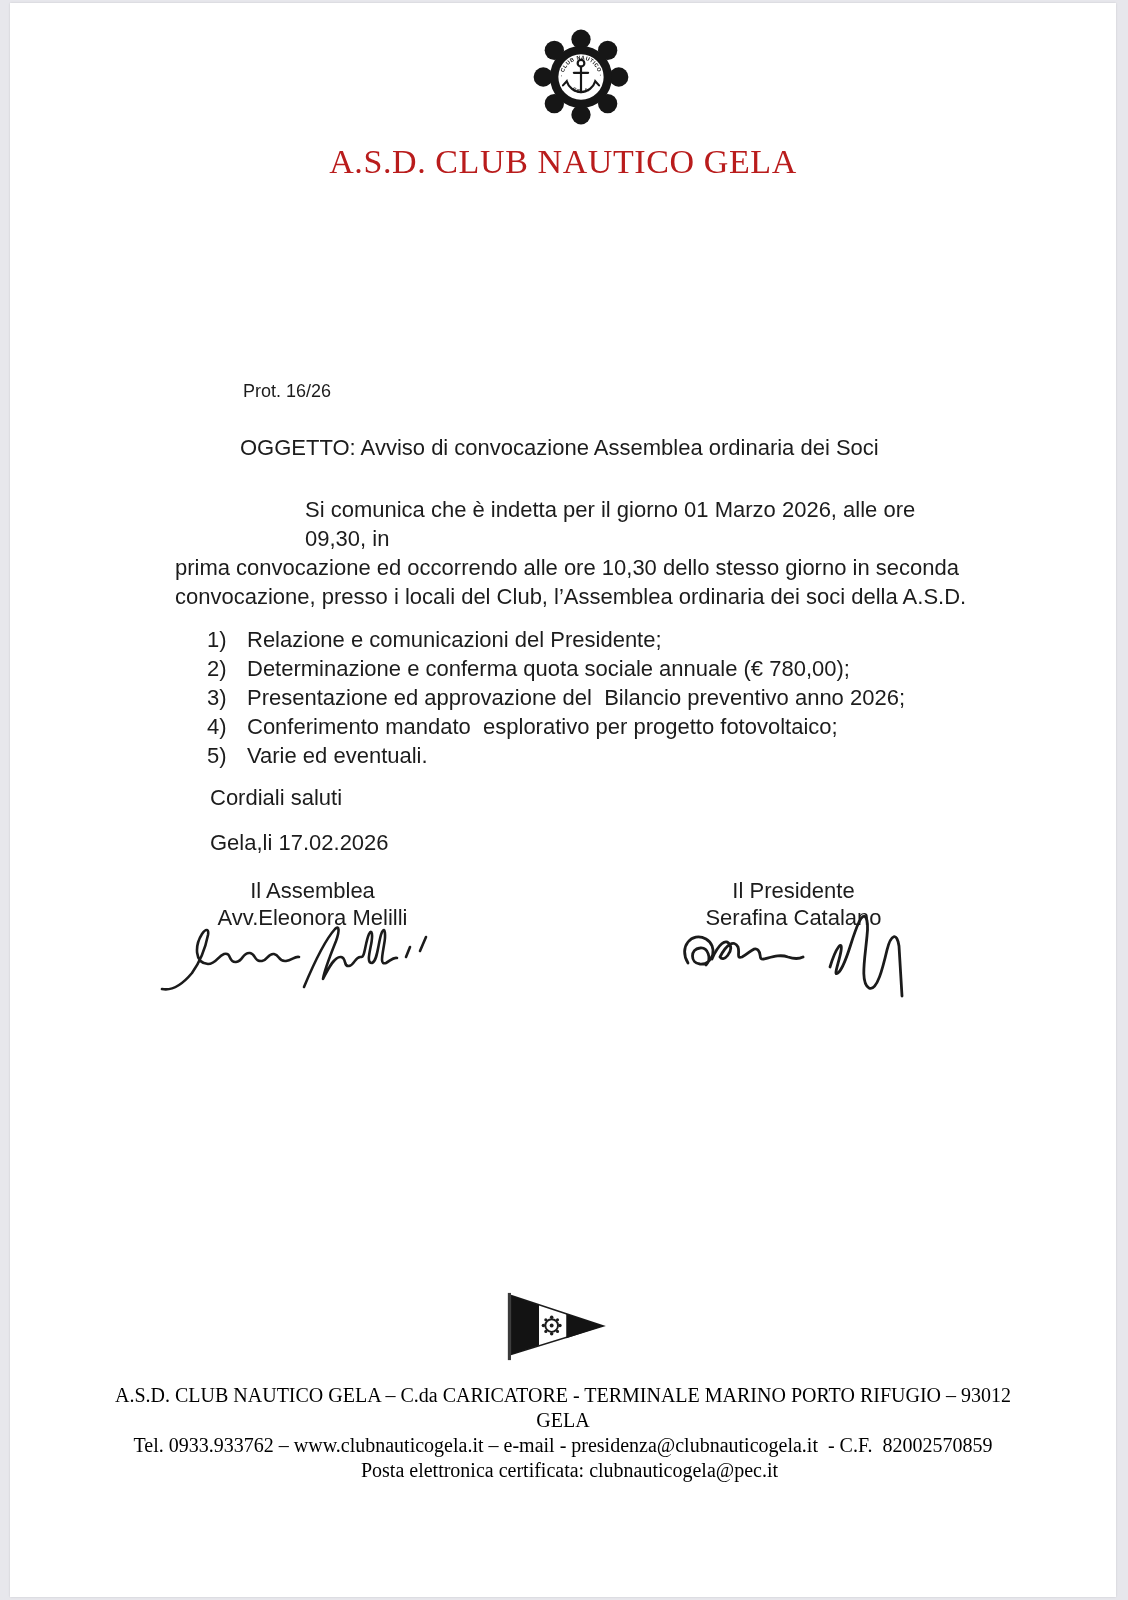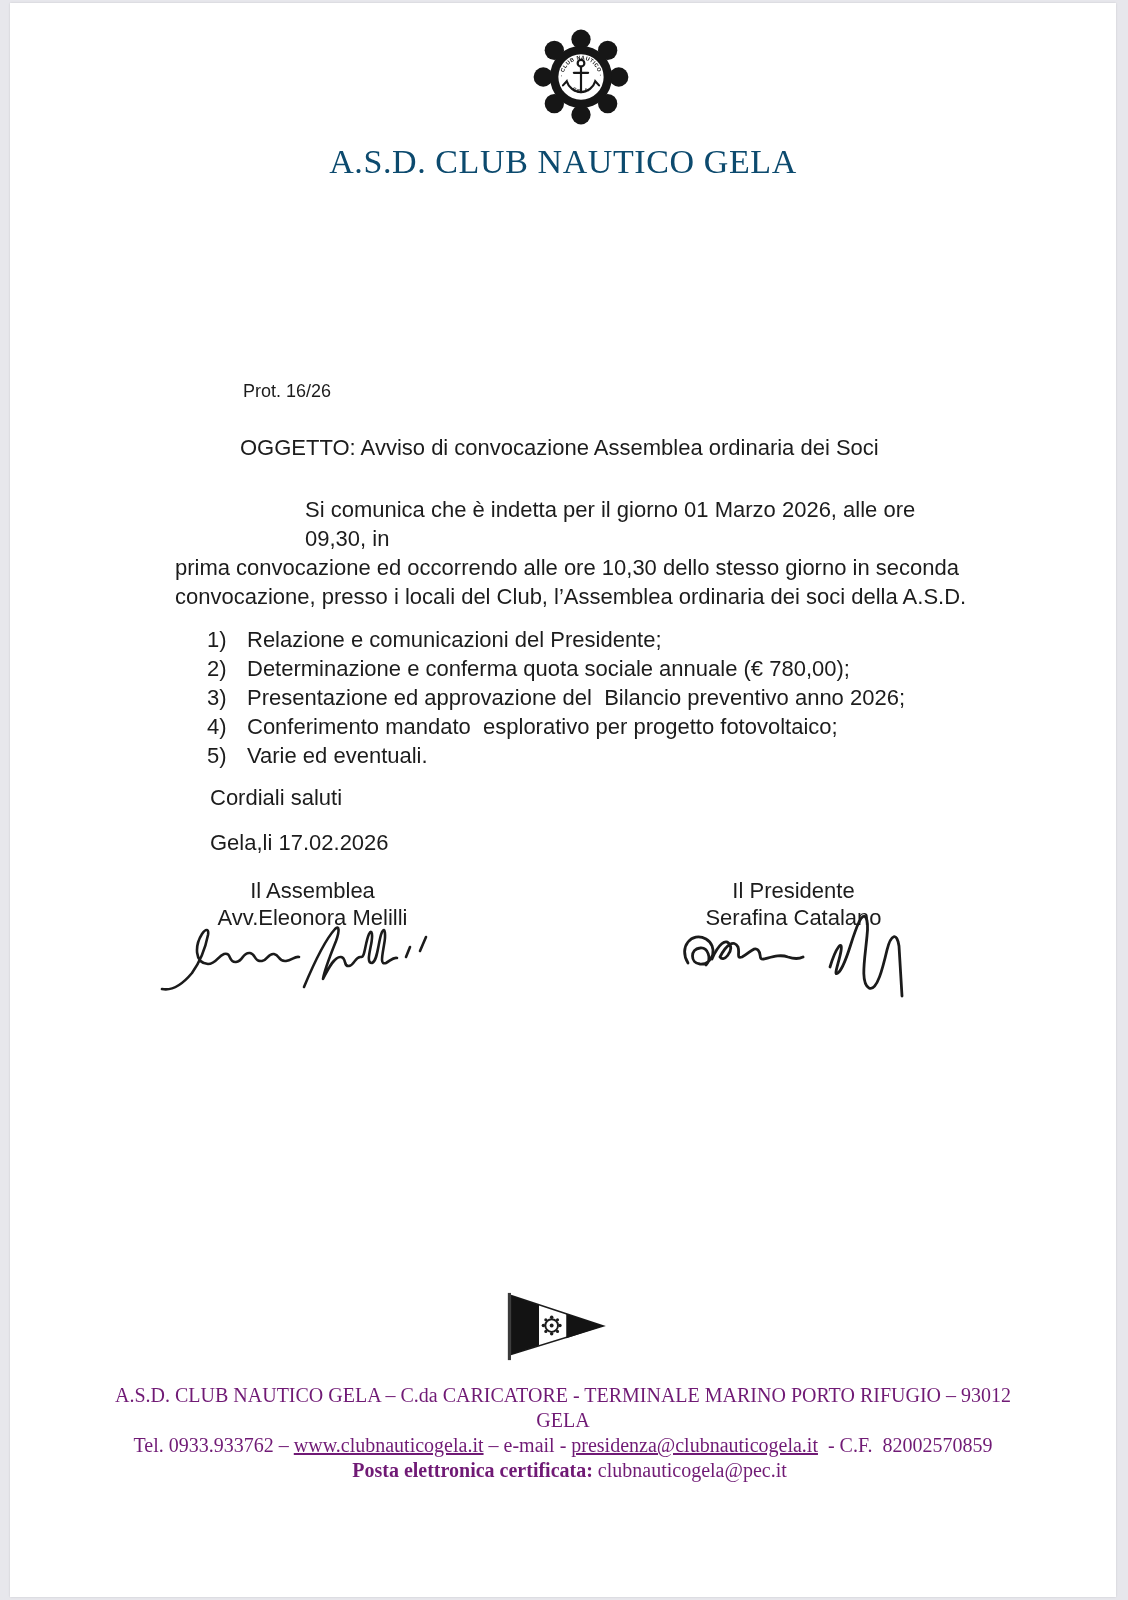--- a/index.html
+++ b/index.html
@@ -18,21 +18,21 @@
     box-shadow:0 0 2px rgba(0,0,0,.12);
   }
   .abs{position:absolute;}
   .pre{white-space:pre-wrap;}
 
   .doc-title{
     left:0;top:140px;width:100%;
     text-align:center;
     font-family:"Liberation Serif",serif;
     font-size:34px;letter-spacing:.6px;
-    color:#0c4a6e;
+    color:#b91c1c;
   }
   .recipient{left:723px;top:272px;font-size:22px;line-height:28px;}
   .prot{left:233px;top:378px;font-size:18px;}
   .subject{left:230px;top:432px;font-size:22px;}
   .body-par{left:165px;top:492px;width:805px;font-size:22px;line-height:29px;}
   .body-par .line{display:block;}
   .body-par .line.indent{padding-left:130px;}
   .agenda{left:197px;top:622px;font-size:22px;line-height:29px;}
   .agenda-row{display:flex;}
   .agenda-num{width:30px;flex:0 0 30px;}
@@ -40,24 +40,24 @@
   .closing{left:200px;top:782px;font-size:22px;}
   .dateline{left:200px;top:827px;font-size:22px;}
   .sigblock{width:215px;text-align:center;font-size:22px;line-height:27px;top:874px;}
   .sigblock.sec{left:195px;}
   .sigblock.pres{left:676px;}
   .sig-svg{overflow:visible;}
   .footer{
     left:0;top:1380px;width:100%;
     text-align:center;
     font-family:"Liberation Serif",serif;
-    font-size:20px;line-height:25px;color:#701a75;
+    font-size:20px;line-height:25px;color:#000000;
   }
-  .footer .u{text-decoration:underline;}
-  .footer .pec-label{font-weight:bold;margin-left:13px;}
+  .footer .u{}
+  .footer .pec-label{font-weight:normal;margin-left:13px;}
   svg text{font-family:"Liberation Sans",sans-serif;}
 </style>
 </head>
 <body>
 
 <div class="page">
 
   <svg class="abs" style="left:519px;top:22px;" width="104" height="104" viewBox="0 0 124 124">
     <g>
       <circle cx="107" cy="62" r="11.5" fill="#161616"></circle>

